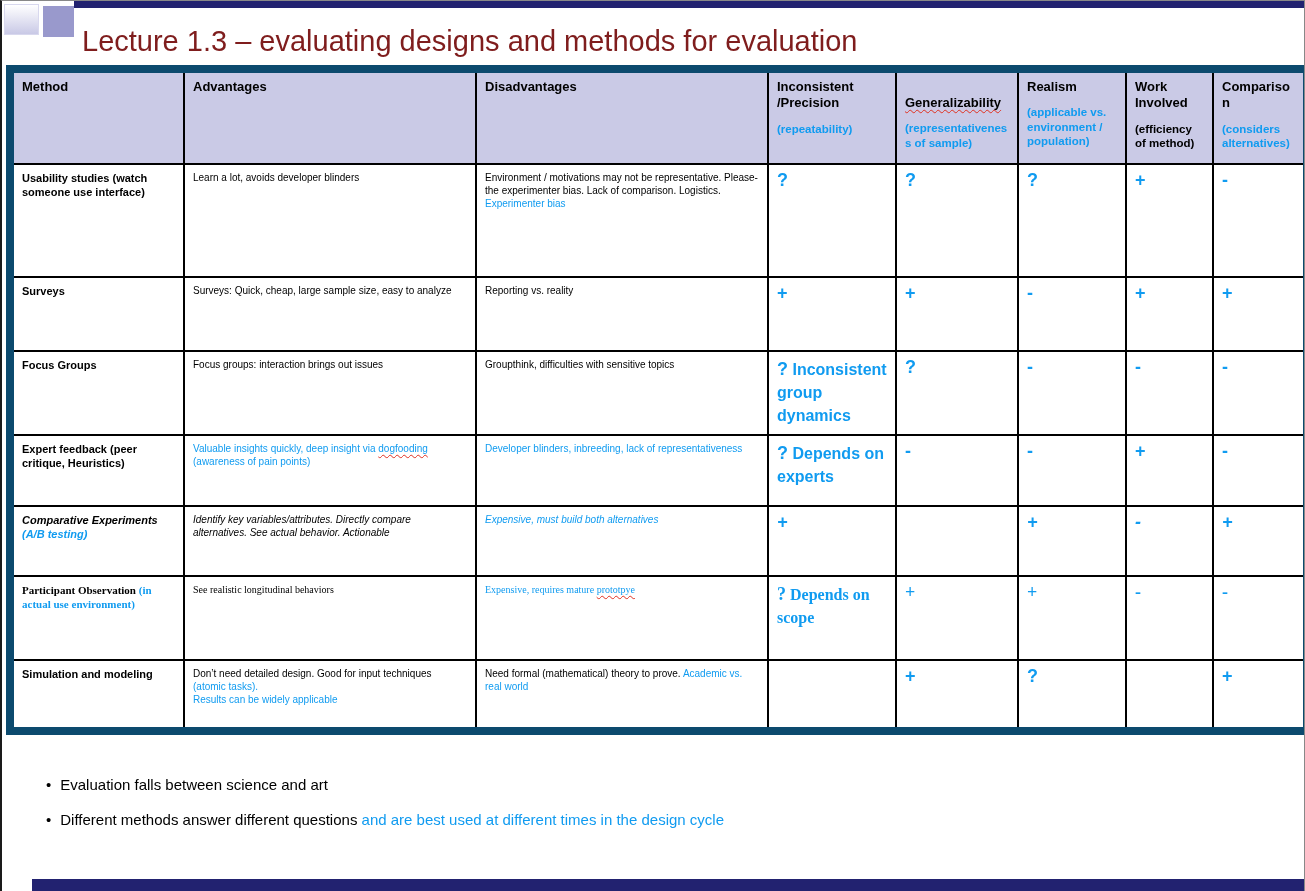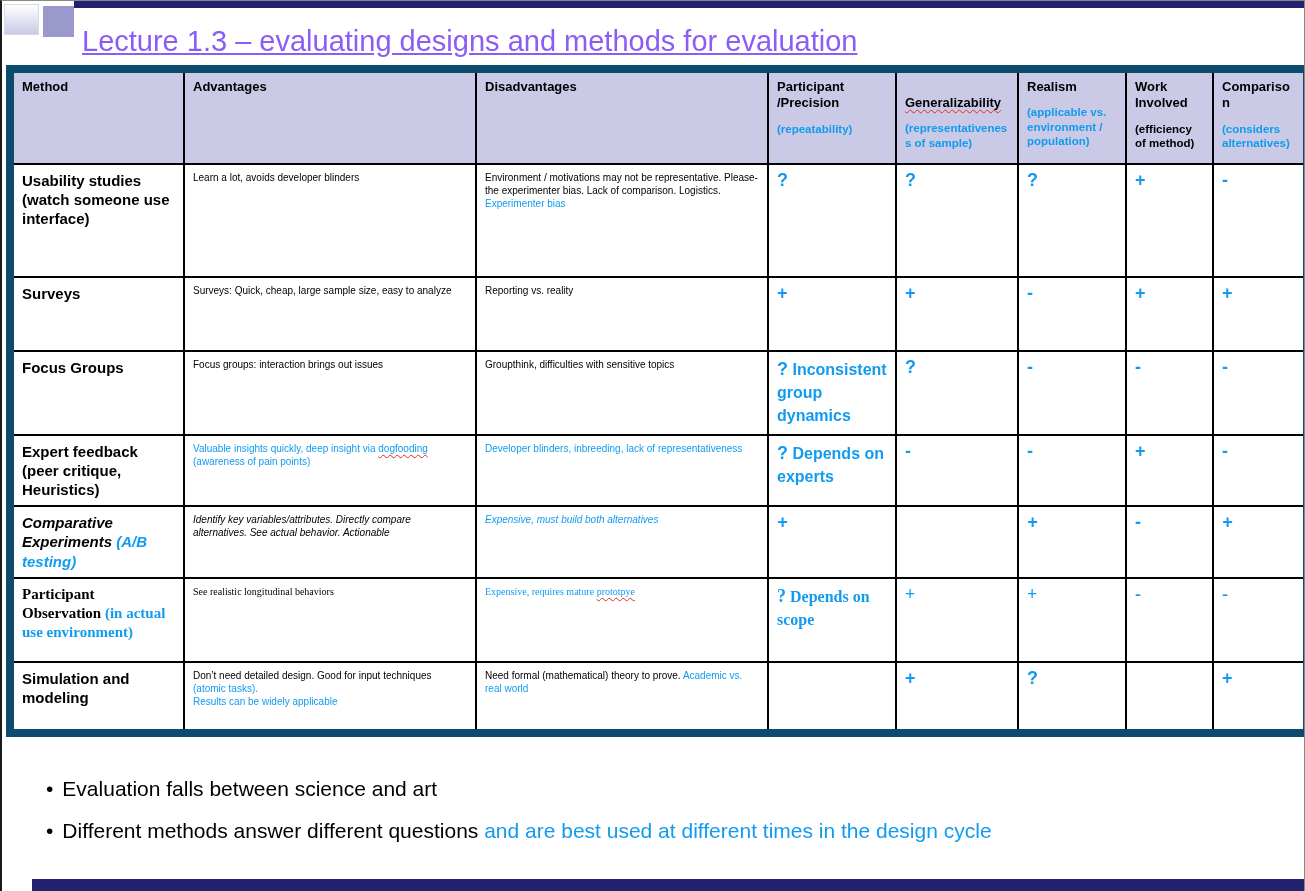--- a/index.html
+++ b/index.html
@@ -12,22 +12,22 @@
     background:#fff; position:relative; overflow:hidden;
     border-left:2px solid #1a1a1a; border-top:1px solid #888; border-right:1px solid #888;
   }
   .deco-bar-top{position:absolute;left:72px;top:0;right:0;height:7px;background:var(--navy);}
   .deco-sq1{position:absolute;left:2px;top:3px;width:35px;height:31px;
     background:linear-gradient(180deg,#ffffff 0%,#c9c9e6 100%);border:1px solid #d8d8ee;}
   .deco-sq2{position:absolute;left:41px;top:5px;width:31px;height:31px;background:var(--purple);}
   .deco-bar-bottom{position:absolute;left:30px;bottom:0;right:0;height:12px;background:var(--navy);}
 
   .title{
-    position:absolute;left:80px;top:24px;font-size:29px;font-weight:400;color:#8b5cf6;
-    letter-spacing:0px;white-space:nowrap;text-decoration:underline;
+    position:absolute;left:80px;top:24px;font-size:29px;font-weight:400;color:#7f1d1d;
+    letter-spacing:0px;white-space:nowrap;
   }
 
   table.eval-table{
     position:absolute;left:4px;top:64px;width:1297px;
     border-collapse:collapse;table-layout:fixed;
     border:8px solid #0c4a6e;
   }
   .eval-table th,.eval-table td{
     border:2px solid #000;vertical-align:top;text-align:left;
     padding:6px 8px;overflow:hidden;word-wrap:break-word;overflow-wrap:break-word;
@@ -44,28 +44,28 @@
 
   .h-label{font-size:13px;font-weight:bold;color:#000;line-height:1.25;}
   .h-sub{font-size:11.5px;font-weight:bold;line-height:1.25;margin-top:10px;}
   .blue{color:var(--blue);}
   .black{color:#000;}
   .squiggle{
     text-decoration-line:underline;text-decoration-style:wavy;
     text-decoration-color:#e03020;text-decoration-thickness:1px;
     text-underline-offset:2px;text-decoration-skip-ink:none;margin-top:16px;
   }
-  td.cell-method{font-size:15px;font-weight:bold;line-height:1.28;}
+  td.cell-method{font-size:11px;font-weight:bold;line-height:1.28;}
   td.cell-text{font-size:10px;line-height:1.3;border-radius:14px;}
   td.cell-rating{font-weight:bold;}
   .sym{font-size:18px;line-height:1;color:var(--blue);font-weight:bold;}
   .note{font-size:16px;color:var(--blue);font-weight:bold;line-height:1.45;}
 
   .bullets{position:absolute;left:44px;top:774px;}
-  .bullet-line{font-size:21px;color:#000;margin-bottom:15px;line-height:1.3;}
+  .bullet-line{font-size:15px;color:#000;margin-bottom:15px;line-height:1.3;}
   .bullet-dot{margin-right:9px;}
 </style>
 </head>
 <body>
 
 <div class="deco-bar-top"></div>
 <div class="deco-sq1"></div>
 <div class="deco-sq2"></div>
 
 <h1 class="title">Lecture 1.3 – evaluating designs and methods for evaluation</h1>
@@ -86,21 +86,21 @@
         <th>
           <div class="h-label">Method</div>
         </th>
         <th>
           <div class="h-label">Advantages</div>
         </th>
         <th>
           <div class="h-label">Disadvantages</div>
         </th>
         <th>
-          <div class="h-label">Participant /Precision</div>
+          <div class="h-label">Inconsistent /Precision</div>
           <div class="h-sub blue">(repeatability)</div>
         </th>
         <th>
           <div class="h-label squiggle">Generalizability</div>
           <div class="h-sub blue">(representativeness of sample)</div>
         </th>
         <th>
           <div class="h-label">Realism</div>
           <div class="h-sub blue">(applicable vs. environment / population)</div>
         </th>

